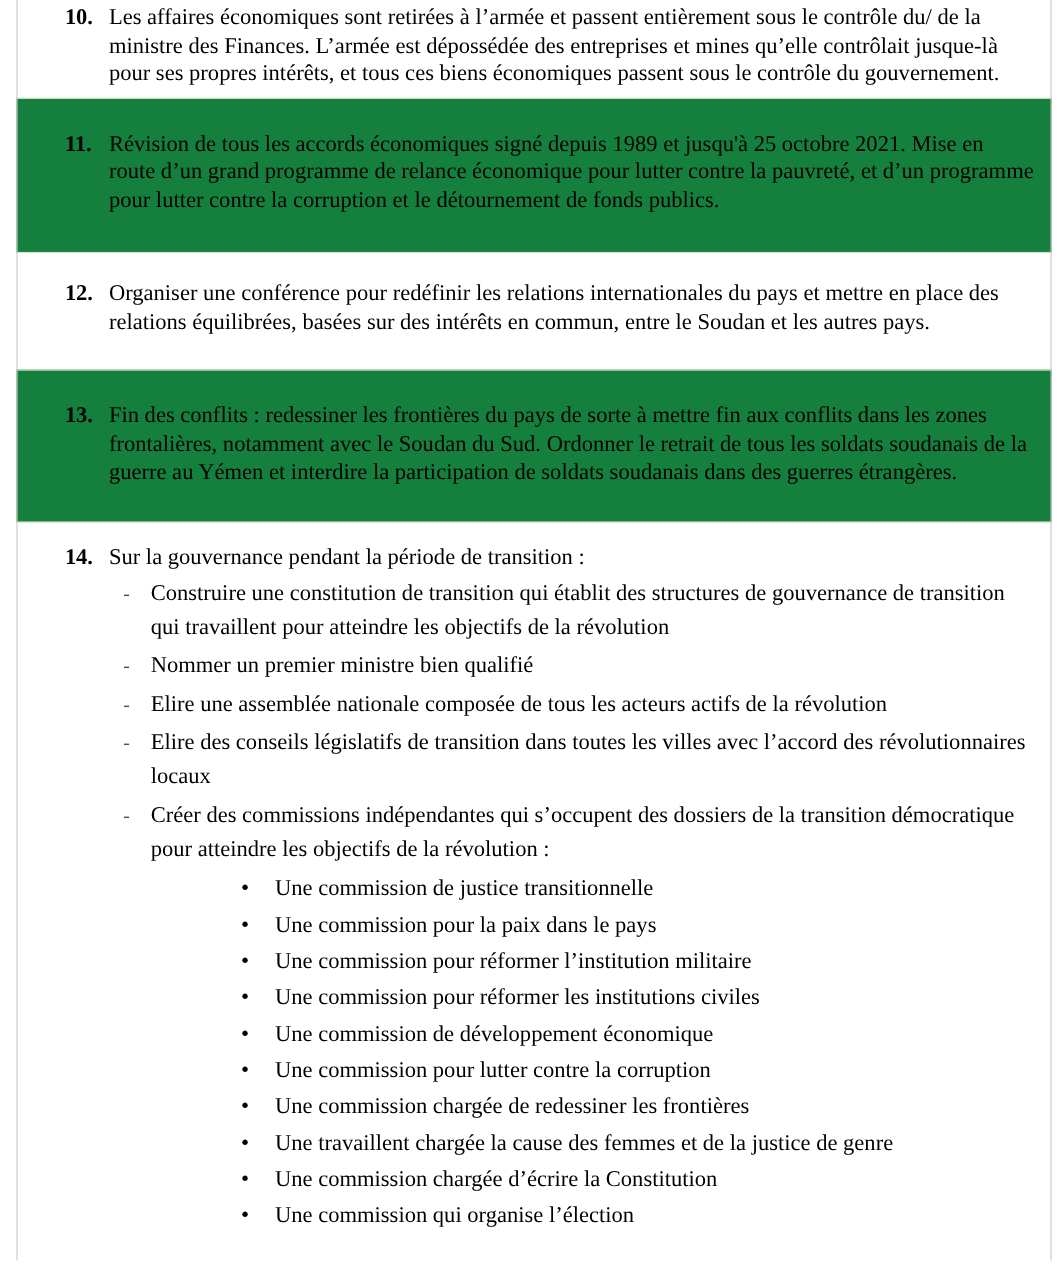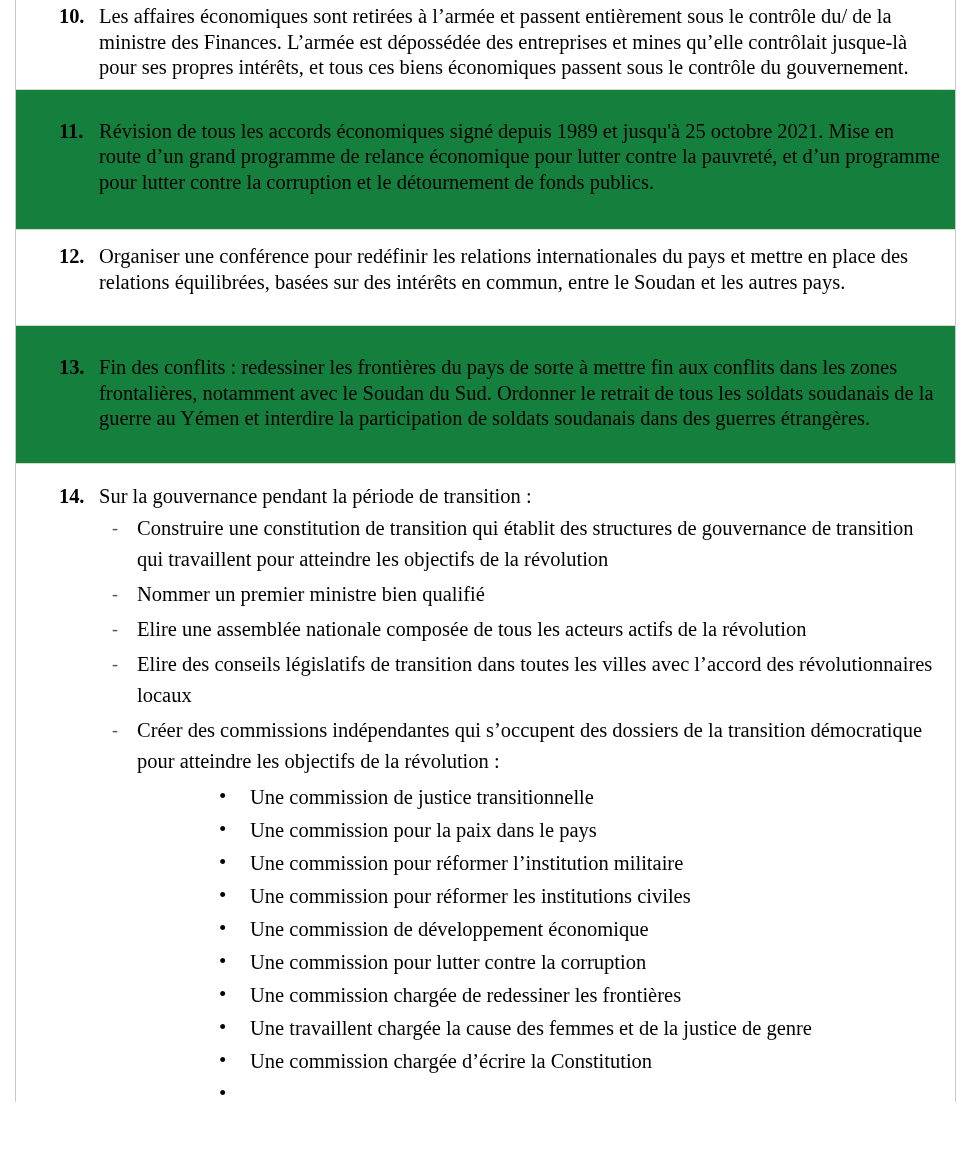--- a/index.html
+++ b/index.html
@@ -56,21 +56,21 @@
   .num-item .body {
     flex: 1 1 auto;
   }
   .num-item .body p {
     margin: 0;
   }
 
   
   .pad-10 { padding-top: 4px;  padding-bottom: 8px; }
   .pad-11 { padding-top: 29px; padding-bottom: 34px; }
-  .pad-12 { padding-top: 14px; padding-bottom: 30px; }
+  .pad-12 { padding-top: 25px; padding-bottom: 30px; }
   .pad-13 { padding-top: 29px; padding-bottom: 31px; font-family: Liberation Serif, serif; }
   .pad-14 { padding-top: 20px; padding-bottom: 24px; }
 
   
   .dash-list {
     list-style: none;
     margin: 0;
     padding: 0;
   }
   .dash-list > li {
@@ -206,20 +206,21 @@
               <li>
                 <span class="bullet">•</span>
                 <span>Une travaillent chargée la cause des femmes et de la justice de genre</span>
               </li>
               <li>
                 <span class="bullet">•</span>
                 <span>Une commission chargée d’écrire la Constitution</span>
               </li>
               <li>
                 <span class="bullet">•</span>
+                <span>Une commission qui organise l’élection</span>
               </li>
             </ul>
           </li>
         </ul>
       </div>
     </div>
   </div>
 
 </div>
 

